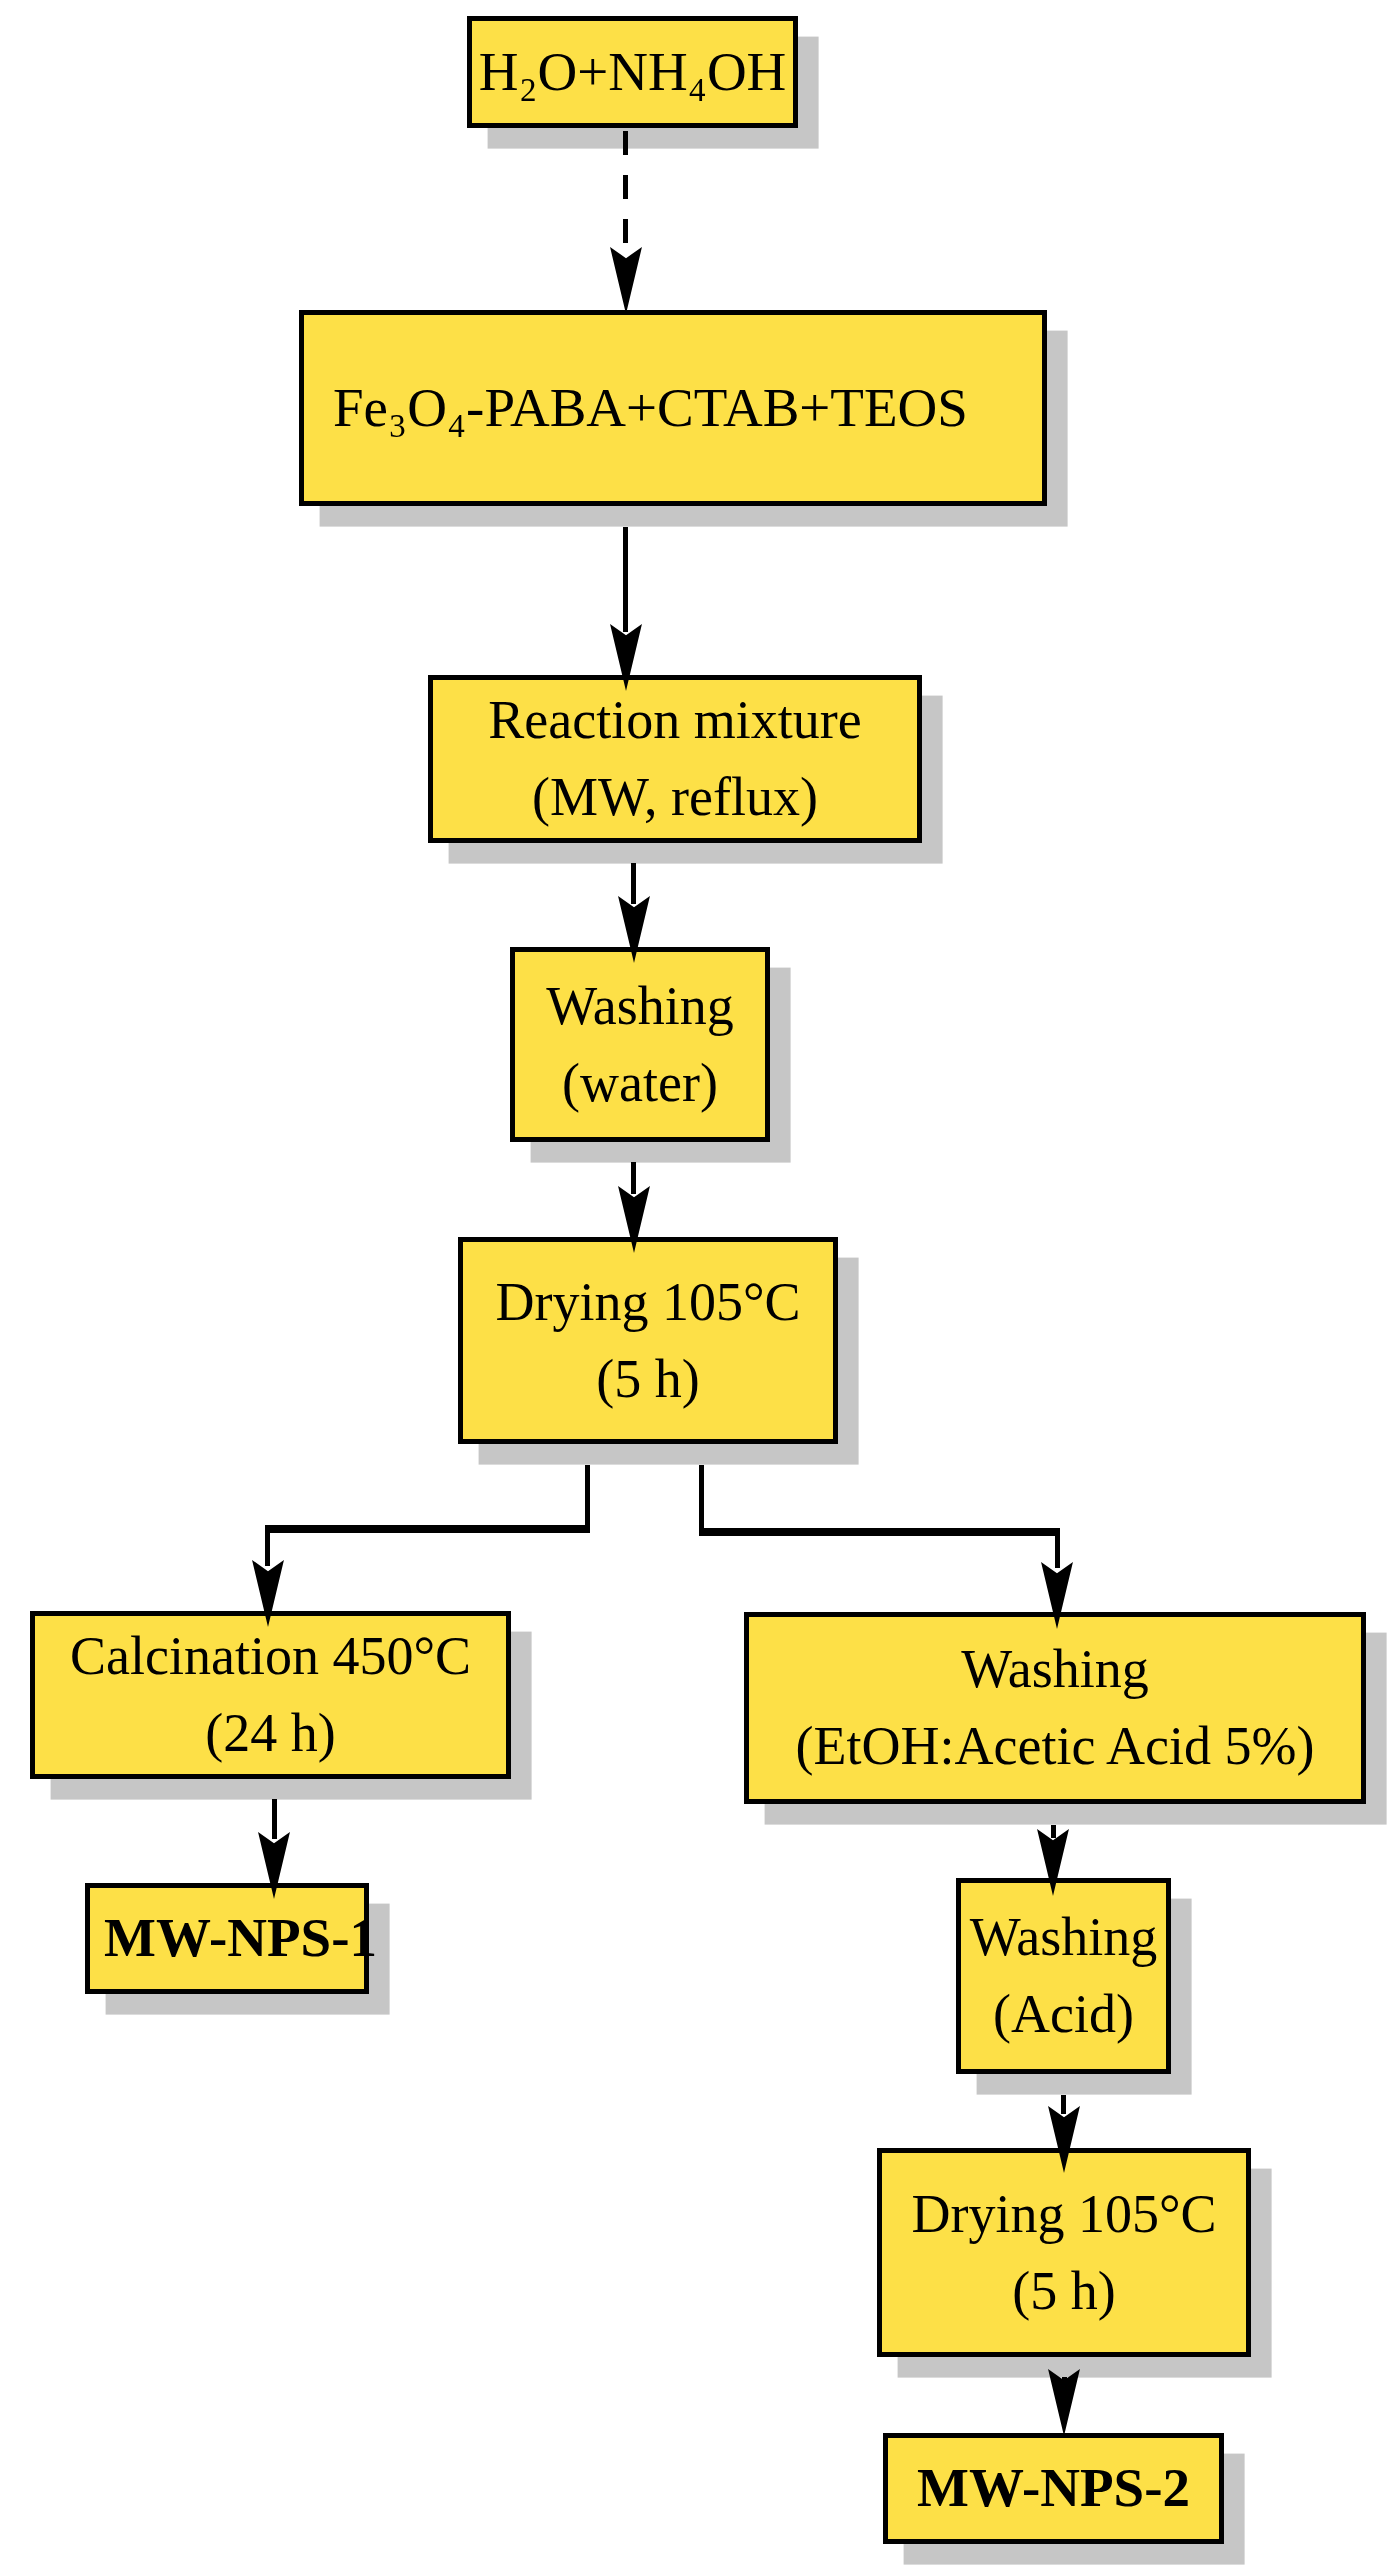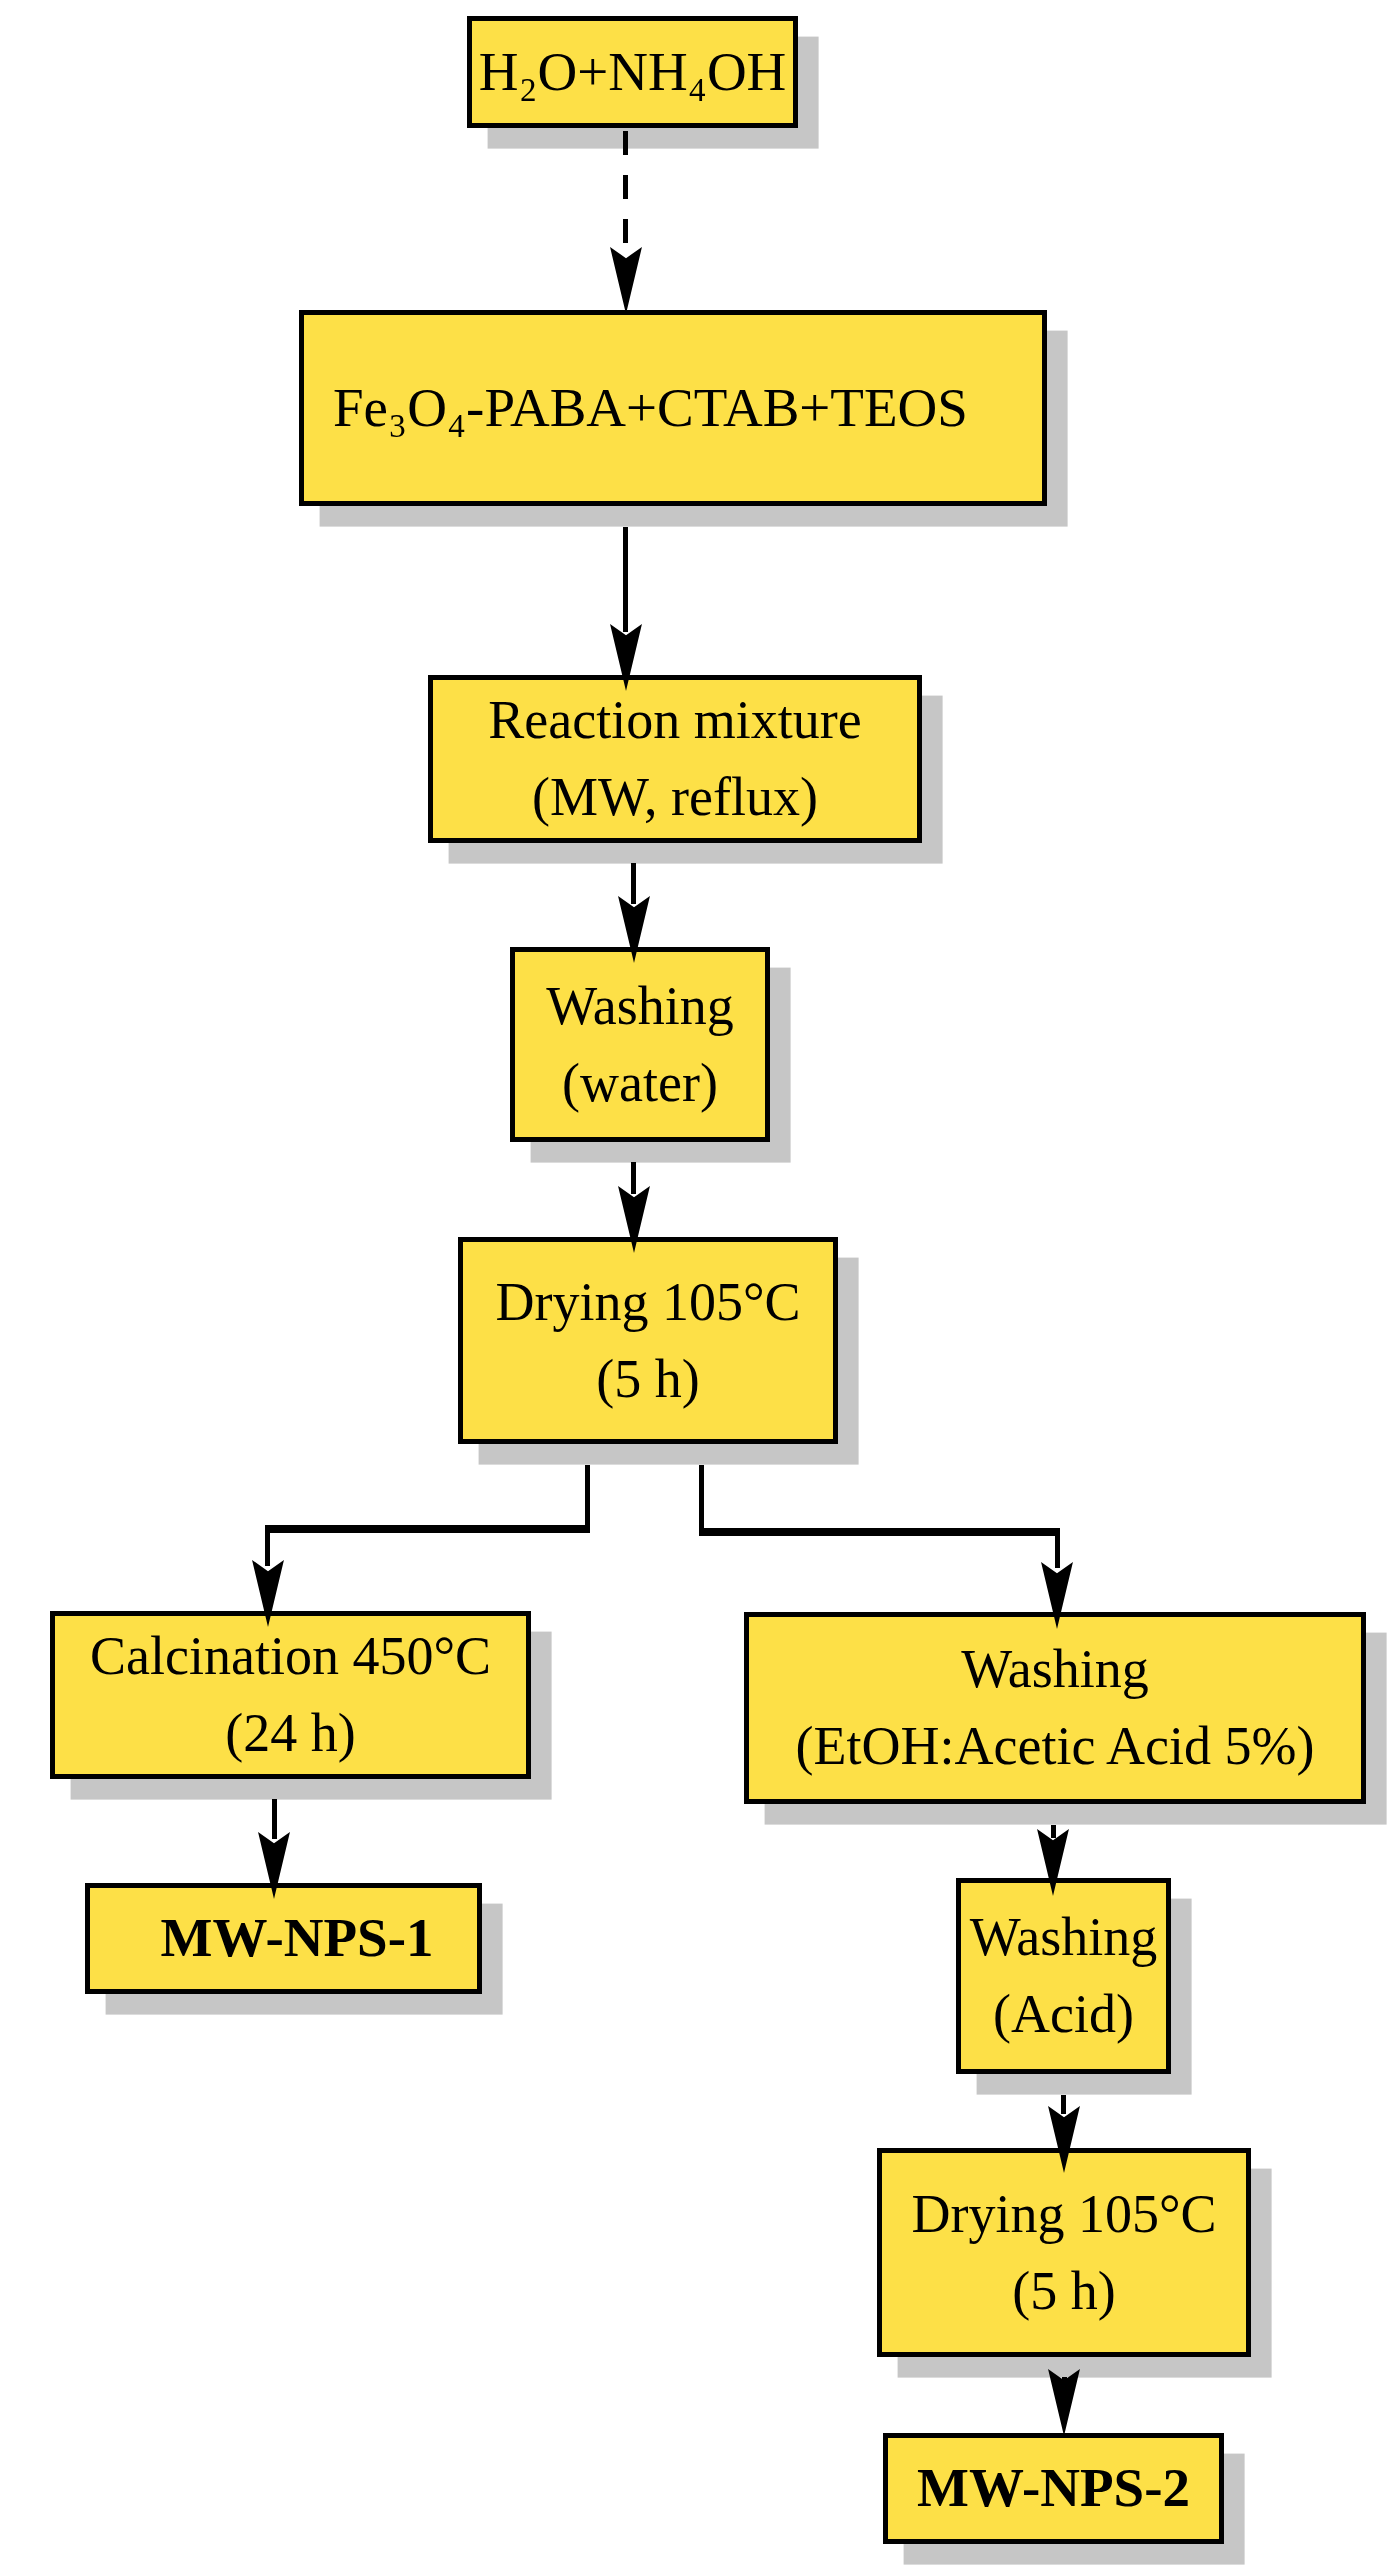--- a/index.html
+++ b/index.html
@@ -63,22 +63,22 @@
     height: 67px;
     display: block;
   }
 
   
   #b1  { left: 467px;  top: 16px;   width: 331px; height: 112px; font-size: 55px; }
   #b2  { left: 299px;  top: 310px;  width: 748px; height: 196px; font-size: 55px; line-height: 1.5; padding-left: 29px; }
   #b3  { left: 428px;  top: 675px;  width: 494px; height: 168px; }
   #b4  { left: 510px;  top: 947px; width: 260px; height: 195px; }
   #b5  { left: 458px;  top: 1237px; width: 380px; height: 207px; }
-  #b6  { left: 50px;   top: 1611px; width: 481px; height: 168px; }
-  #b7  { left: 85px;  top: 1883px; width: 397px; height: 111px; padding-left: 27px; }
+  #b6  { left: 30px;   top: 1611px; width: 481px; height: 168px; }
+  #b7  { left: 85px;  top: 1883px; width: 284px; height: 111px; padding-left: 27px; }
   #b8  { left: 744px;  top: 1612px; width: 622px; height: 192px; }
   #b9  { left: 956px; top: 1878px; width: 215px; height: 196px; }
   #b10 { left: 877px; top: 2148px; width: 374px; height: 209px; }
   #b11 { left: 883px; top: 2433px; width: 341px; height: 111px; }
 </style>
 </head>
 <body>
 
 <div id="canvas">
 

